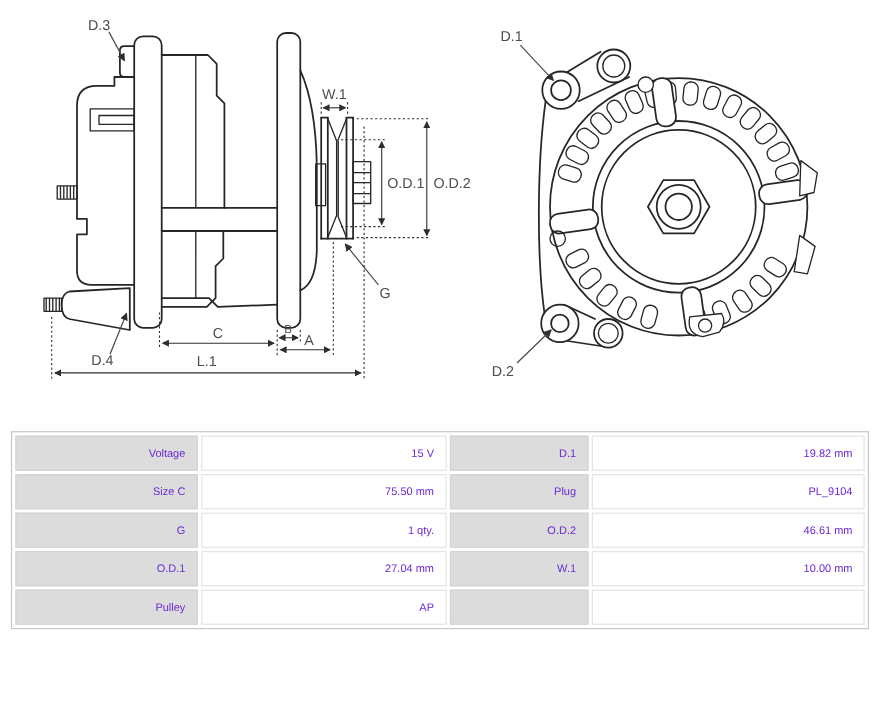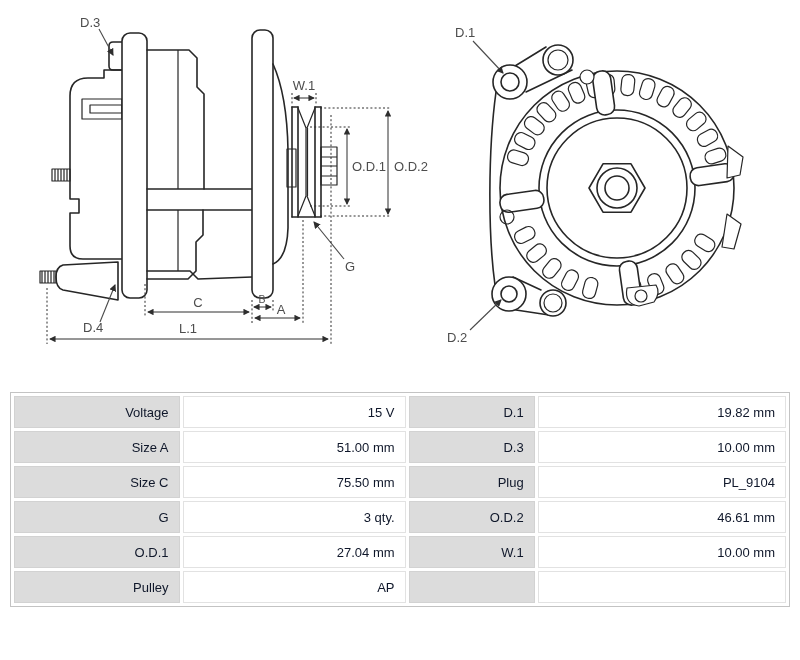--- a/index.html
+++ b/index.html
@@ -5,21 +5,21 @@
   html,body{margin:0;padding:0;background:#ffffff;}
   body{width:800px;height:660px;font-family:"Liberation Sans",sans-serif;-webkit-font-smoothing:antialiased;}
   .sheet{width:800px;height:660px;position:relative;background:#fff;overflow:hidden;}
   .drawings{position:absolute;left:0;top:0;width:800px;height:386px;}
   .drawings svg{display:block;}
 
   
   .spec-wrap{position:absolute;left:10px;top:392px;width:780px;}
   table.spec{width:780px;border-collapse:separate;border-spacing:3px;background:#fff;
              border:1px solid #c3c3c3;table-layout:fixed;}
-  table.spec td{height:26px;font-size:13px;color:#0f172a;text-align:right;
+  table.spec td{height:26px;font-size:10px;color:#6d28d9;text-align:right;
                 padding:2px 10px 2px 4px;white-space:nowrap;overflow:hidden;}
   td.lbl{background:#dcdcdc;border:1px solid #d2d2d2;}
   td.val{background:#ffffff;border:1px solid #e2e2e2;color:#383838;}
 
   
   .ln{fill:none;stroke:#262626;stroke-width:1.6;stroke-linejoin:round;stroke-linecap:round;}
   .ln2{fill:none;stroke:#262626;stroke-width:1.2;stroke-linejoin:round;}
   .wh{fill:#ffffff;stroke:#262626;stroke-width:1.6;stroke-linejoin:round;}
   .wh2{fill:#ffffff;stroke:#262626;stroke-width:1.2;stroke-linejoin:round;}
   .dim{fill:none;stroke:#2e2e2e;stroke-width:1;}
@@ -280,34 +280,28 @@
           <col style="width:246px">
         </colgroup>
       <tbody>
         <tr>
           <td class="lbl">Voltage</td>
           <td class="val">15 V</td>
           <td class="lbl">D.1</td>
           <td class="val">19.82 mm</td>
         </tr>
         <tr>
-          <td class="lbl">Size A</td>
-          <td class="val">51.00 mm</td>
-          <td class="lbl">D.3</td>
-          <td class="val">10.00 mm</td>
-        </tr>
-        <tr>
           <td class="lbl">Size C</td>
           <td class="val">75.50 mm</td>
           <td class="lbl">Plug</td>
           <td class="val">PL_9104</td>
         </tr>
         <tr>
           <td class="lbl">G</td>
-          <td class="val">3 qty.</td>
+          <td class="val">1 qty.</td>
           <td class="lbl">O.D.2</td>
           <td class="val">46.61 mm</td>
         </tr>
         <tr>
           <td class="lbl">O.D.1</td>
           <td class="val">27.04 mm</td>
           <td class="lbl">W.1</td>
           <td class="val">10.00 mm</td>
         </tr>
         <tr>

